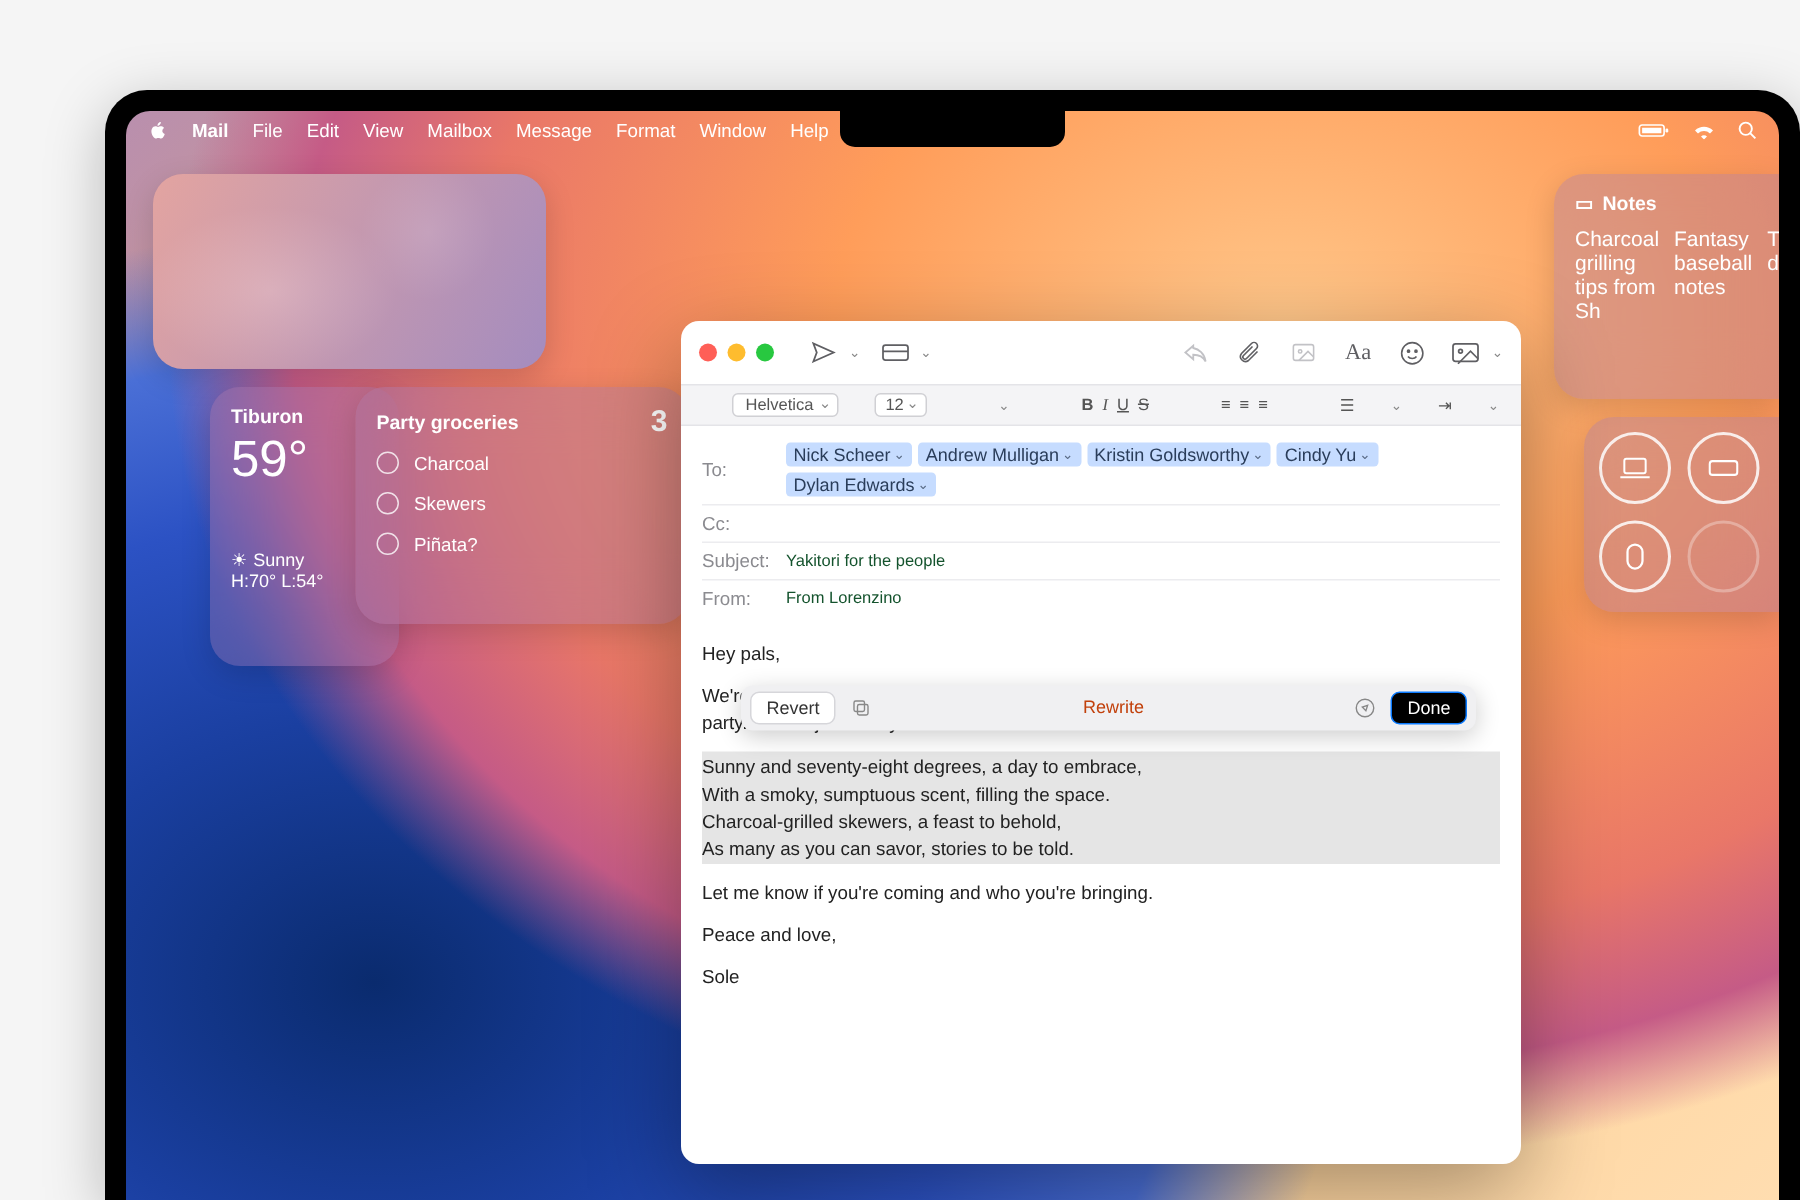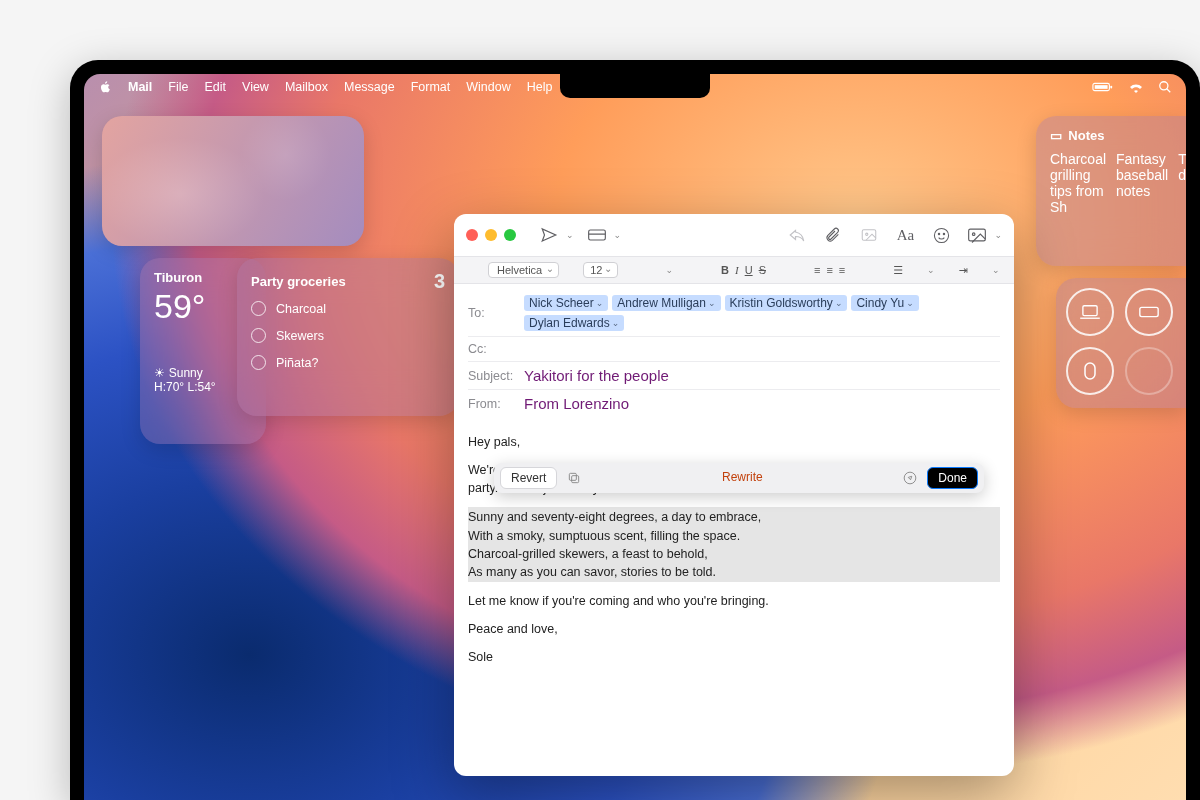--- a/index.html
+++ b/index.html
@@ -93,21 +93,21 @@
 .fb-group span { cursor:default;}
 .fb-divider { width:1px; height:16px; background:#d8d8dc;}
 
 .headers { padding: 6px 14px; font-size:12.5px; color:#333;}
 .hrow { display:flex; align-items:center; padding:5px 0; border-bottom:1px solid #ececef; gap:8px;}
 .hrow:last-child { border-bottom:none;}
 .hlabel { color:#8b8b90; width:48px; flex-shrink:0;}
 .recipients { display:flex; flex-wrap:wrap; gap:4px;}
 .token { background:#c6dcff; color:#2a3d5a; border-radius:3px; padding:1px 5px; font-size:12px; display:flex; align-items:center; gap:2px;}
 .token::after { content:"⌄"; font-size:9px; color:#5a6b85;}
-.hval { font-size:15px; color:#701a75;}
+.hval { font-size:11px; color:#14532d;}
 
 .body { flex:1; padding: 10px 14px; font-size:12.5px; color:#222; line-height:1.45; position:relative;}
 .body p { margin-bottom: 10px;}
 .hl-block { background:#e5e5e5; padding:1px 0; margin-bottom:10px;}
 
 .wt-popup {
   position:absolute; top: 40px; left: 40px; right: 30px; height: 30px;
   background:#f0f0f2; border-radius:8px; box-shadow: 0 4px 16px rgba(0,0,0,.2);
   display:flex; align-items:center; padding: 0 6px; gap:8px; font-size:12px; z-index:5;
 }

